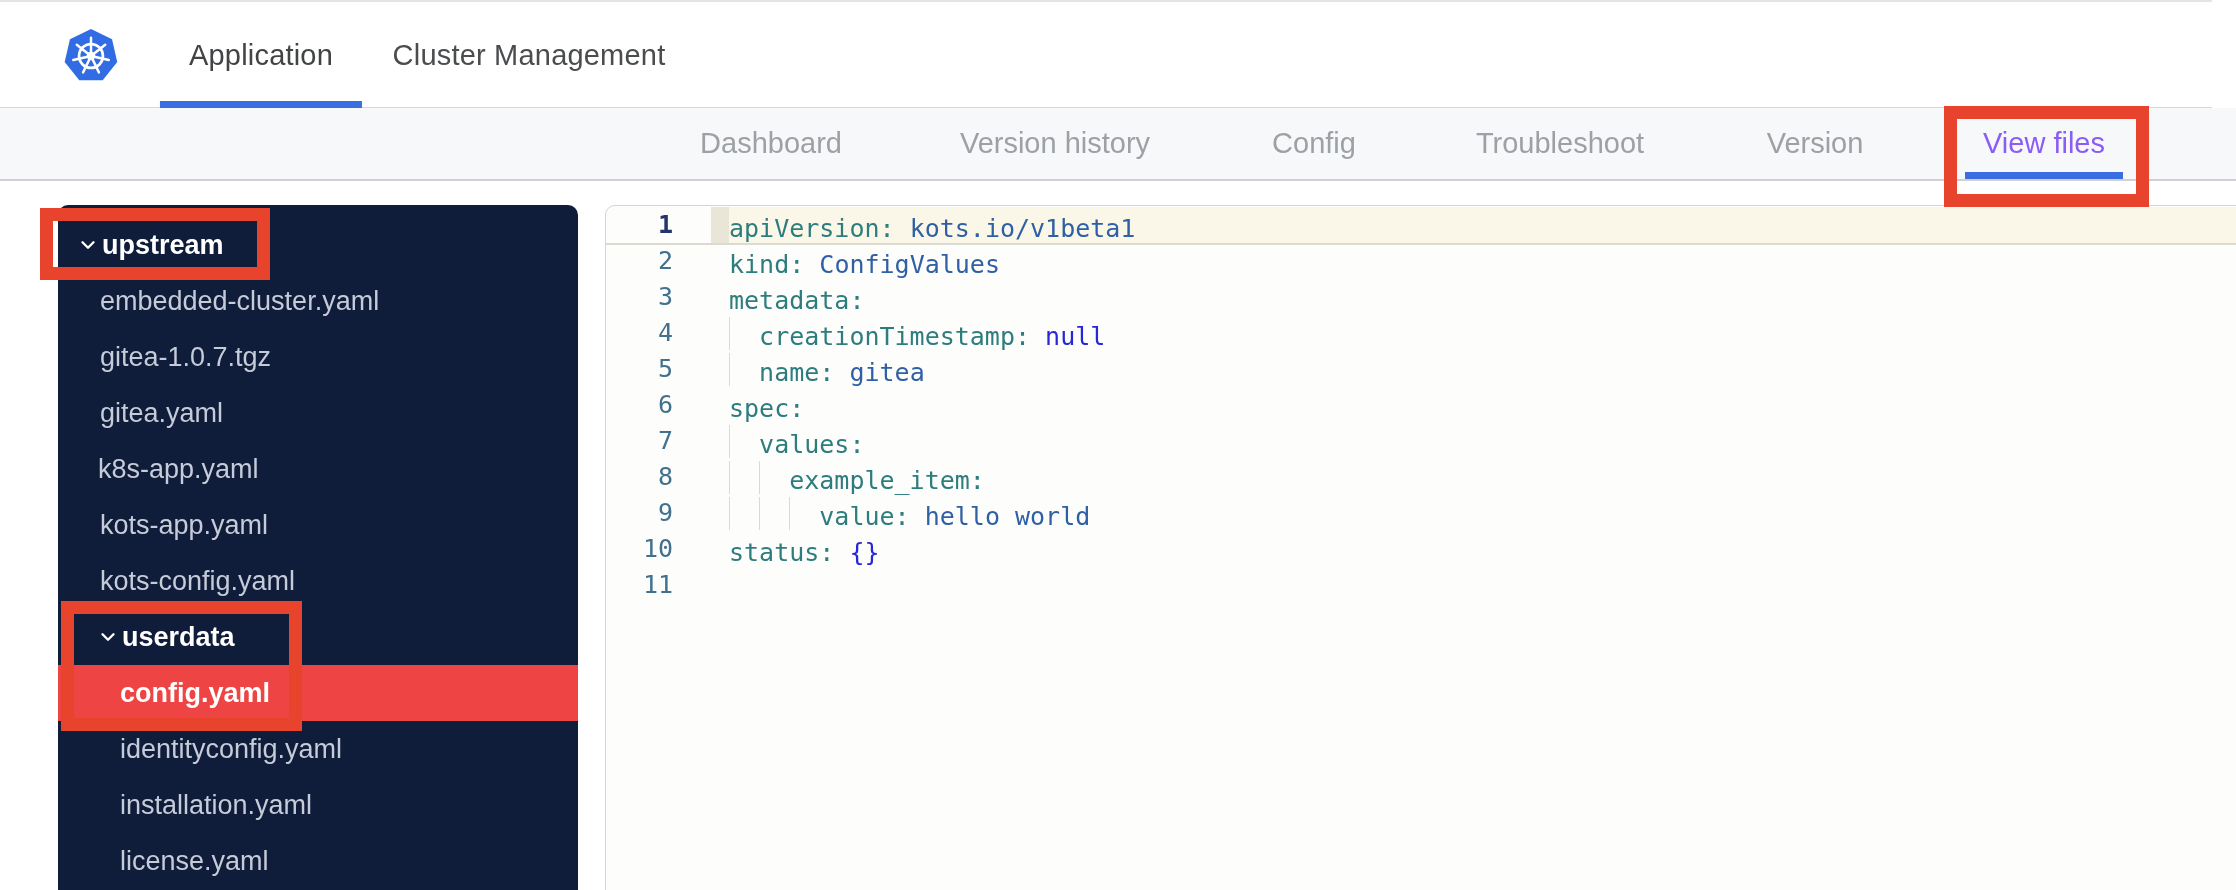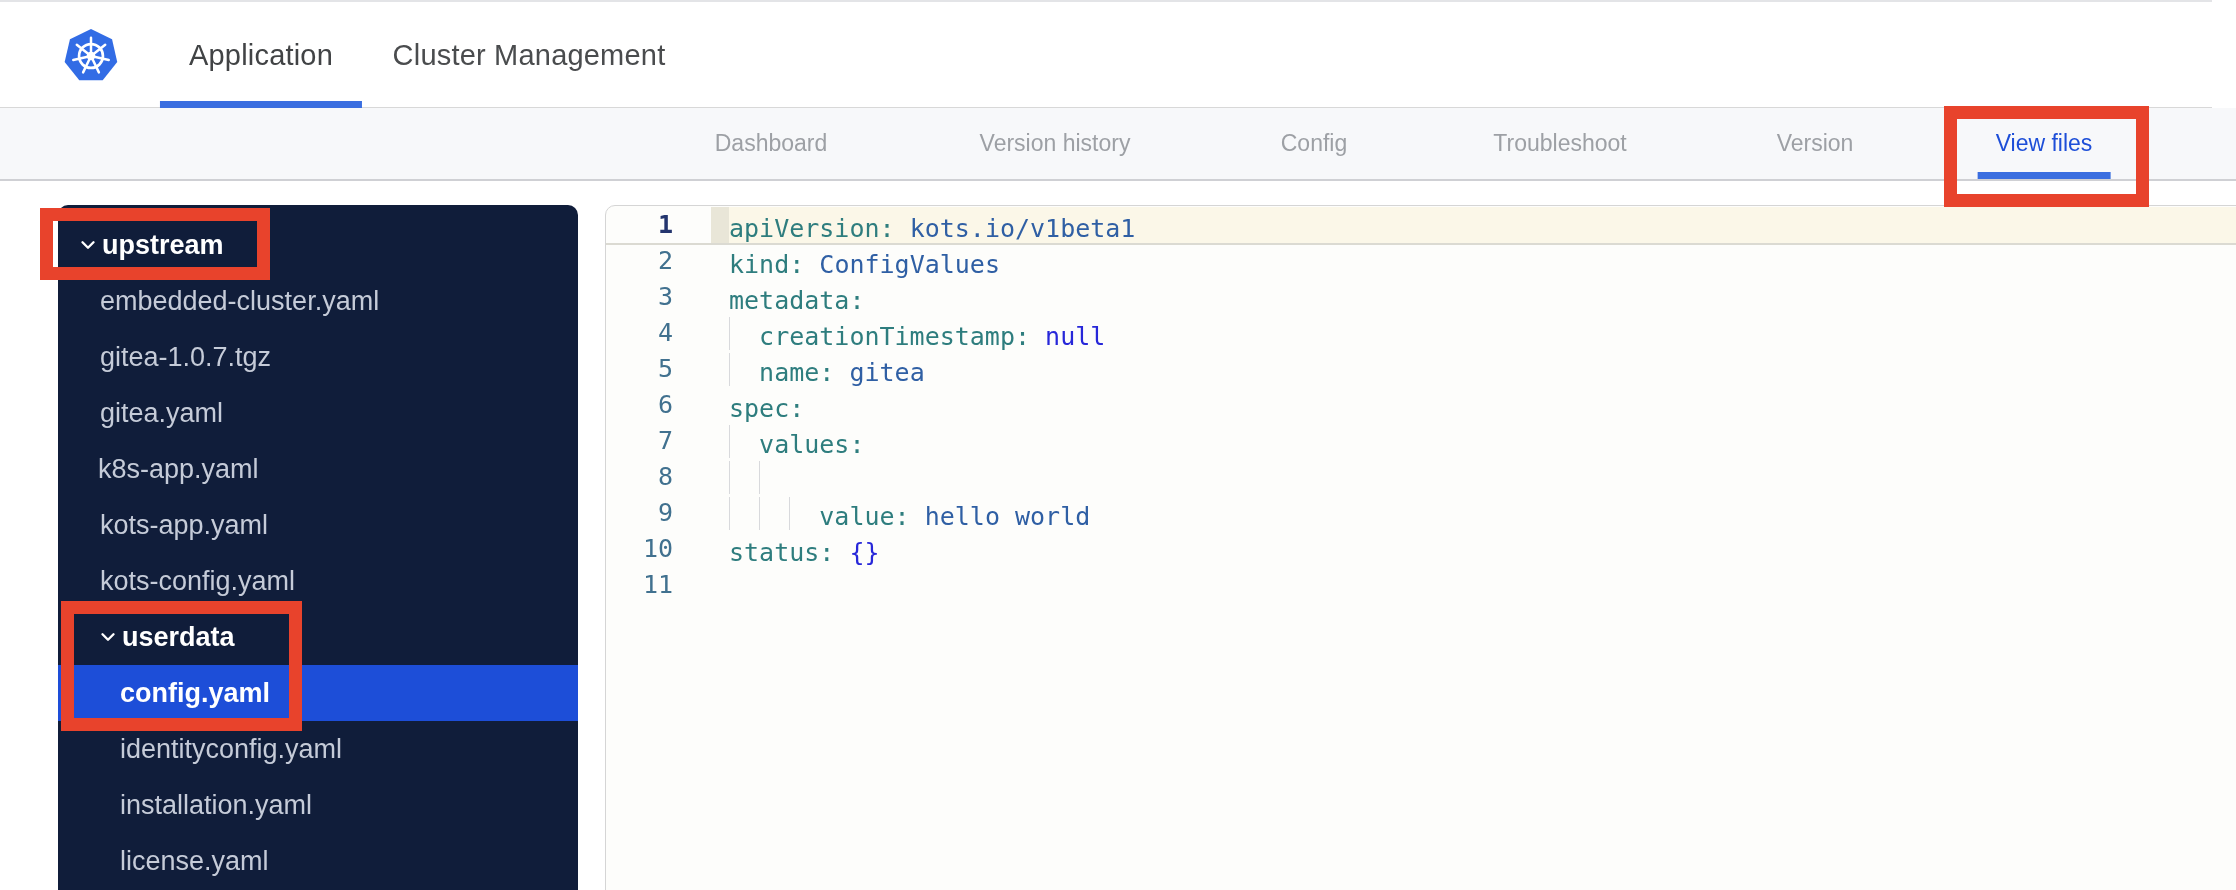--- a/index.html
+++ b/index.html
@@ -14,31 +14,31 @@
         transform:translateX(-50%);padding:0 29px;cursor:pointer;}
   .htab .hlabel{font-size:29px;color:#4a4c4e;letter-spacing:.2px;}
   .htab.active .hlabel{color:#414345;}
   .htab.active::after{content:"";position:absolute;left:0;right:0;bottom:0;height:7px;background:#3a6ee0;}
 
   
   #subnav{position:absolute;left:0;top:108px;width:2236px;height:73px;background:#f7f8fa;
           border-bottom:2px solid #cfd0d4;box-sizing:border-box;}
   .stab{position:absolute;top:0;height:71px;display:flex;align-items:center;
         transform:translateX(-50%);padding:0 18px;cursor:pointer;}
-  .stab .slabel{font-size:23px;color:#9da0a5;}
-  .stab.active .slabel{color:#1d4ed8;}
+  .stab .slabel{font-size:29px;color:#9da0a5;}
+  .stab.active .slabel{color:#8b5cf6;}
   .stab.active::after{content:"";position:absolute;left:0;right:0;bottom:0;height:7px;background:#3a6ee0;}
 
   
   #file-tree{position:absolute;left:58px;top:205px;width:520px;height:685px;background:#101d3a;
              border-radius:10px 10px 0 0;padding-top:12px;box-sizing:border-box;overflow:hidden;}
   .tree-row{height:56px;display:flex;align-items:center;box-sizing:border-box;cursor:pointer;}
   .tree-row.file .tlabel{font-size:27px;color:#c5cbd8;}
   .tree-row.folder .tlabel{font-size:27px;color:#ffffff;font-weight:bold;}
-  .tree-row.selected{background:#1d4ed8;}
+  .tree-row.selected{background:#ef4444;}
   .tree-row.selected .tlabel{color:#ffffff;font-weight:bold;}
   .chev{width:22px;height:22px;display:inline-flex;margin-right:3px;flex:0 0 auto;}
 
   
   #editor{position:absolute;left:605px;top:205px;width:1635px;height:686px;background:#fdfdfb;
           border:1px solid #d5d5d5;border-radius:10px 0 0 0;box-sizing:border-box;
           font-family:"DejaVu Sans Mono",monospace;font-size:25px;cursor:text;}
   #code-lines{position:absolute;left:0;top:1px;right:0;}
   .code-row{position:relative;height:36px;line-height:36px;white-space:pre;}
   .code-row .gutter{position:absolute;left:0;top:0;width:67px;text-align:right;
@@ -159,21 +159,21 @@
 
   <div id="editor">
     <div id="code-lines">
         <div class="code-row active"><span class="gutter">1</span><span class="code" style="padding-left: 0px;"><span class="tk-k">apiVersion</span><span class="tk-p">: </span><span class="tk-v">kots.io/v1beta1</span></span></div>
         <div class="code-row"><span class="gutter">2</span><span class="code" style="padding-left: 0px;"><span class="tk-k">kind</span><span class="tk-p">: </span><span class="tk-v">ConfigValues</span></span></div>
         <div class="code-row"><span class="gutter">3</span><span class="code" style="padding-left: 0px;"><span class="tk-k">metadata</span><span class="tk-p">:</span></span></div>
         <div class="code-row"><span class="gutter">4</span><span class="iguide" style="left: 123px;"></span><span class="code" style="padding-left: 30.1px;"><span class="tk-k">creationTimestamp</span><span class="tk-p">: </span><span class="tk-c">null</span></span></div>
         <div class="code-row"><span class="gutter">5</span><span class="iguide" style="left: 123px;"></span><span class="code" style="padding-left: 30.1px;"><span class="tk-k">name</span><span class="tk-p">: </span><span class="tk-v">gitea</span></span></div>
         <div class="code-row"><span class="gutter">6</span><span class="code" style="padding-left: 0px;"><span class="tk-k">spec</span><span class="tk-p">:</span></span></div>
         <div class="code-row"><span class="gutter">7</span><span class="iguide" style="left: 123px;"></span><span class="code" style="padding-left: 30.1px;"><span class="tk-k">values</span><span class="tk-p">:</span></span></div>
-        <div class="code-row"><span class="gutter">8</span><span class="iguide" style="left: 123px;"></span><span class="iguide" style="left: 153.1px;"></span></div>
+        <div class="code-row"><span class="gutter">8</span><span class="iguide" style="left: 123px;"></span><span class="iguide" style="left: 153.1px;"></span><span class="code" style="padding-left: 60.2px;"><span class="tk-k">example_item</span><span class="tk-p">:</span></span></div>
         <div class="code-row"><span class="gutter">9</span><span class="iguide" style="left: 123px;"></span><span class="iguide" style="left: 153.1px;"></span><span class="iguide" style="left: 183.2px;"></span><span class="code" style="padding-left: 90.3px;"><span class="tk-k">value</span><span class="tk-p">: </span><span class="tk-v">hello world</span></span></div>
         <div class="code-row"><span class="gutter">10</span><span class="code" style="padding-left: 0px;"><span class="tk-k">status</span><span class="tk-p">: </span><span class="tk-c">{}</span></span></div>
         <div class="code-row"><span class="gutter">11</span><span class="code" style="padding-left: 0px;"></span></div>
       </div>
   </div>
 
   <div id="annotations">
       <div class="anno" style="left: 1944px; top: 106px; width: 205px; height: 101px;"></div>
       <div class="anno" style="left: 40px; top: 208px; width: 230px; height: 72px;"></div>
       <div class="anno" style="left: 61px; top: 601px; width: 241px; height: 130px;"></div>

